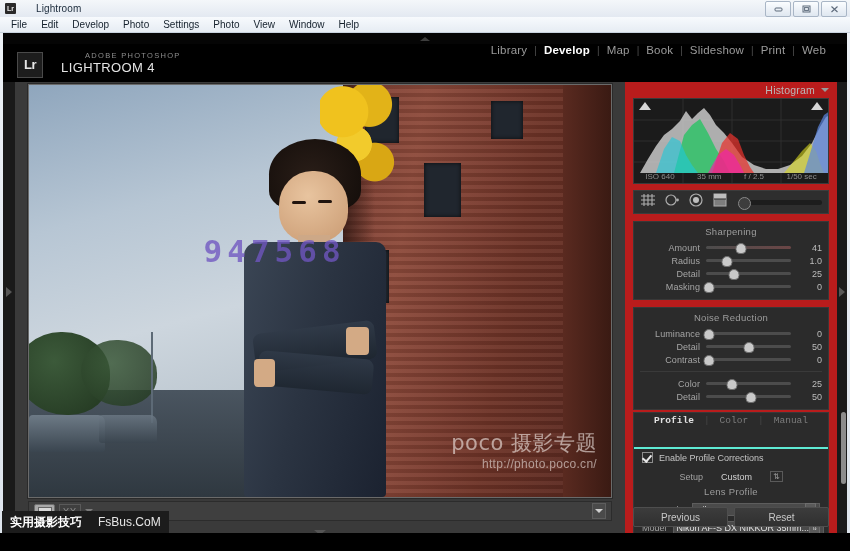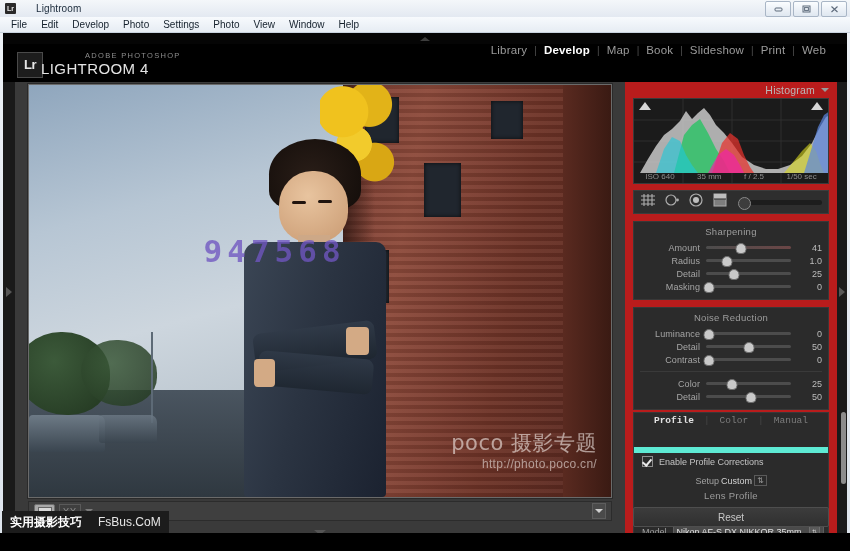--- a/index.html
+++ b/index.html
@@ -41,21 +41,21 @@
       border-right:5px solid transparent;border-bottom:4px solid #3d3d3d;}
 
   .lr-identity{position:absolute;left:0;top:11px;width:844px;height:38px;
       background:#000;}
   .lr-logo{position:absolute;left:14px;top:8px;width:24px;height:24px;
       background:#1d1d1d;border:1px solid #4a4a4a;color:#e6e6e6;
       font-size:13px;font-weight:bold;line-height:24px;text-align:center;
       letter-spacing:-.5px;}
   .lr-name-sm{position:absolute;left:46px;top:7px;font-size:7.5px;
       color:#8d8d8d;letter-spacing:1.3px;margin-left:36px;}
-  .lr-name-lg{position:absolute;left:38px;top:16px;font-size:15px;
+  .lr-name-lg{position:absolute;left:58px;top:16px;font-size:13px;
       color:#e4e4e4;letter-spacing:.4px;font-weight:300;}
 
   .lr-modules{position:absolute;right:14px;top:0;display:flex;
       align-items:center;font-size:11.5px;}
   .mod{color:#9b9b9b;padding:0 7px;letter-spacing:.2px;}
   .mod.active{color:#ffffff;font-weight:bold;}
   .mod-sep{color:#4d4d4d;font-size:10px;}
 
   
   .lr-body{position:absolute;left:0;top:49px;width:844px;height:451px;}
@@ -154,30 +154,30 @@
       padding-left:5px;}
 
   .divider{height:1px;background:#3a3a3a;margin:5px 6px;}
 
   
   .lc-tabs{display:flex;justify-content:center;align-items:center;gap:10px;
       font-size:9.5px;color:#7c7c7c;margin:2px 0 21px;font-family:Liberation Mono, monospace;}
   .lc-tabs .t.on{color:#e2e2e2;font-weight:bold;}
   .lc-tabsep{color:#474747;}
   .lc-check{display:flex;align-items:center;padding:3px 0 3px 8px;
-      border-top:6px solid #5eead4;}
+      border-top:2px solid #5eead4;}
   .chkbox{width:9px;height:9px;border:1px solid #8d8d8d;background:#2b2b2b;
       margin-right:6px;position:relative;}
   .chkbox:after{content:"";position:absolute;left:1px;top:0px;width:4px;
       height:7px;border-right:2px solid #e8e8e8;border-bottom:2px solid #e8e8e8;
       transform:rotate(40deg);}
   .lc-check-lbl{font-size:9px;color:#c4c4c4;}
 
   .row-setup{display:flex;align-items:center;justify-content:center;
-      gap:2px;margin:5px 0 3px;font-size:9px;color:#a2a2a2;}
+      gap:18px;margin:5px 0 3px;font-size:9px;color:#a2a2a2;}
   .setup-val{color:#d2d2d2;}
   .stepper{font-size:8px;color:#9a9a9a;border:1px solid #5a5a5a;
       padding:0 2px;line-height:9px;}
 
   .field-row{display:flex;align-items:center;height:15px;padding:0 8px;
       margin-bottom:3px;}
   .fl-label{width:44px;text-align:right;font-size:9px;color:#a0a0a0;
       padding-right:6px;}
   .fl-box{flex:1;height:13px;background:#4a4a4a;border:1px solid #5d5d5d;
       display:flex;align-items:center;padding:0 3px;box-sizing:border-box;}
@@ -564,20 +564,21 @@
             <span class="fl-label">Model</span>
             <span class="fl-box">
               <span class="fl-text">Nikon AF-S DX NIKKOR 35mm...</span>
               <span class="fl-arrow">⇅</span>
             </span>
           </div>
 
         </div>
 
         <div class="btn-row">
+          <div class="lr-btn">Previous</div>
           <div class="lr-btn">Reset</div>
         </div>
       </div>
 
       <div class="right-rail">
         <div class="arrow"></div>
         <div class="right-scroll"></div>
       </div>
     </div>
   </div>

